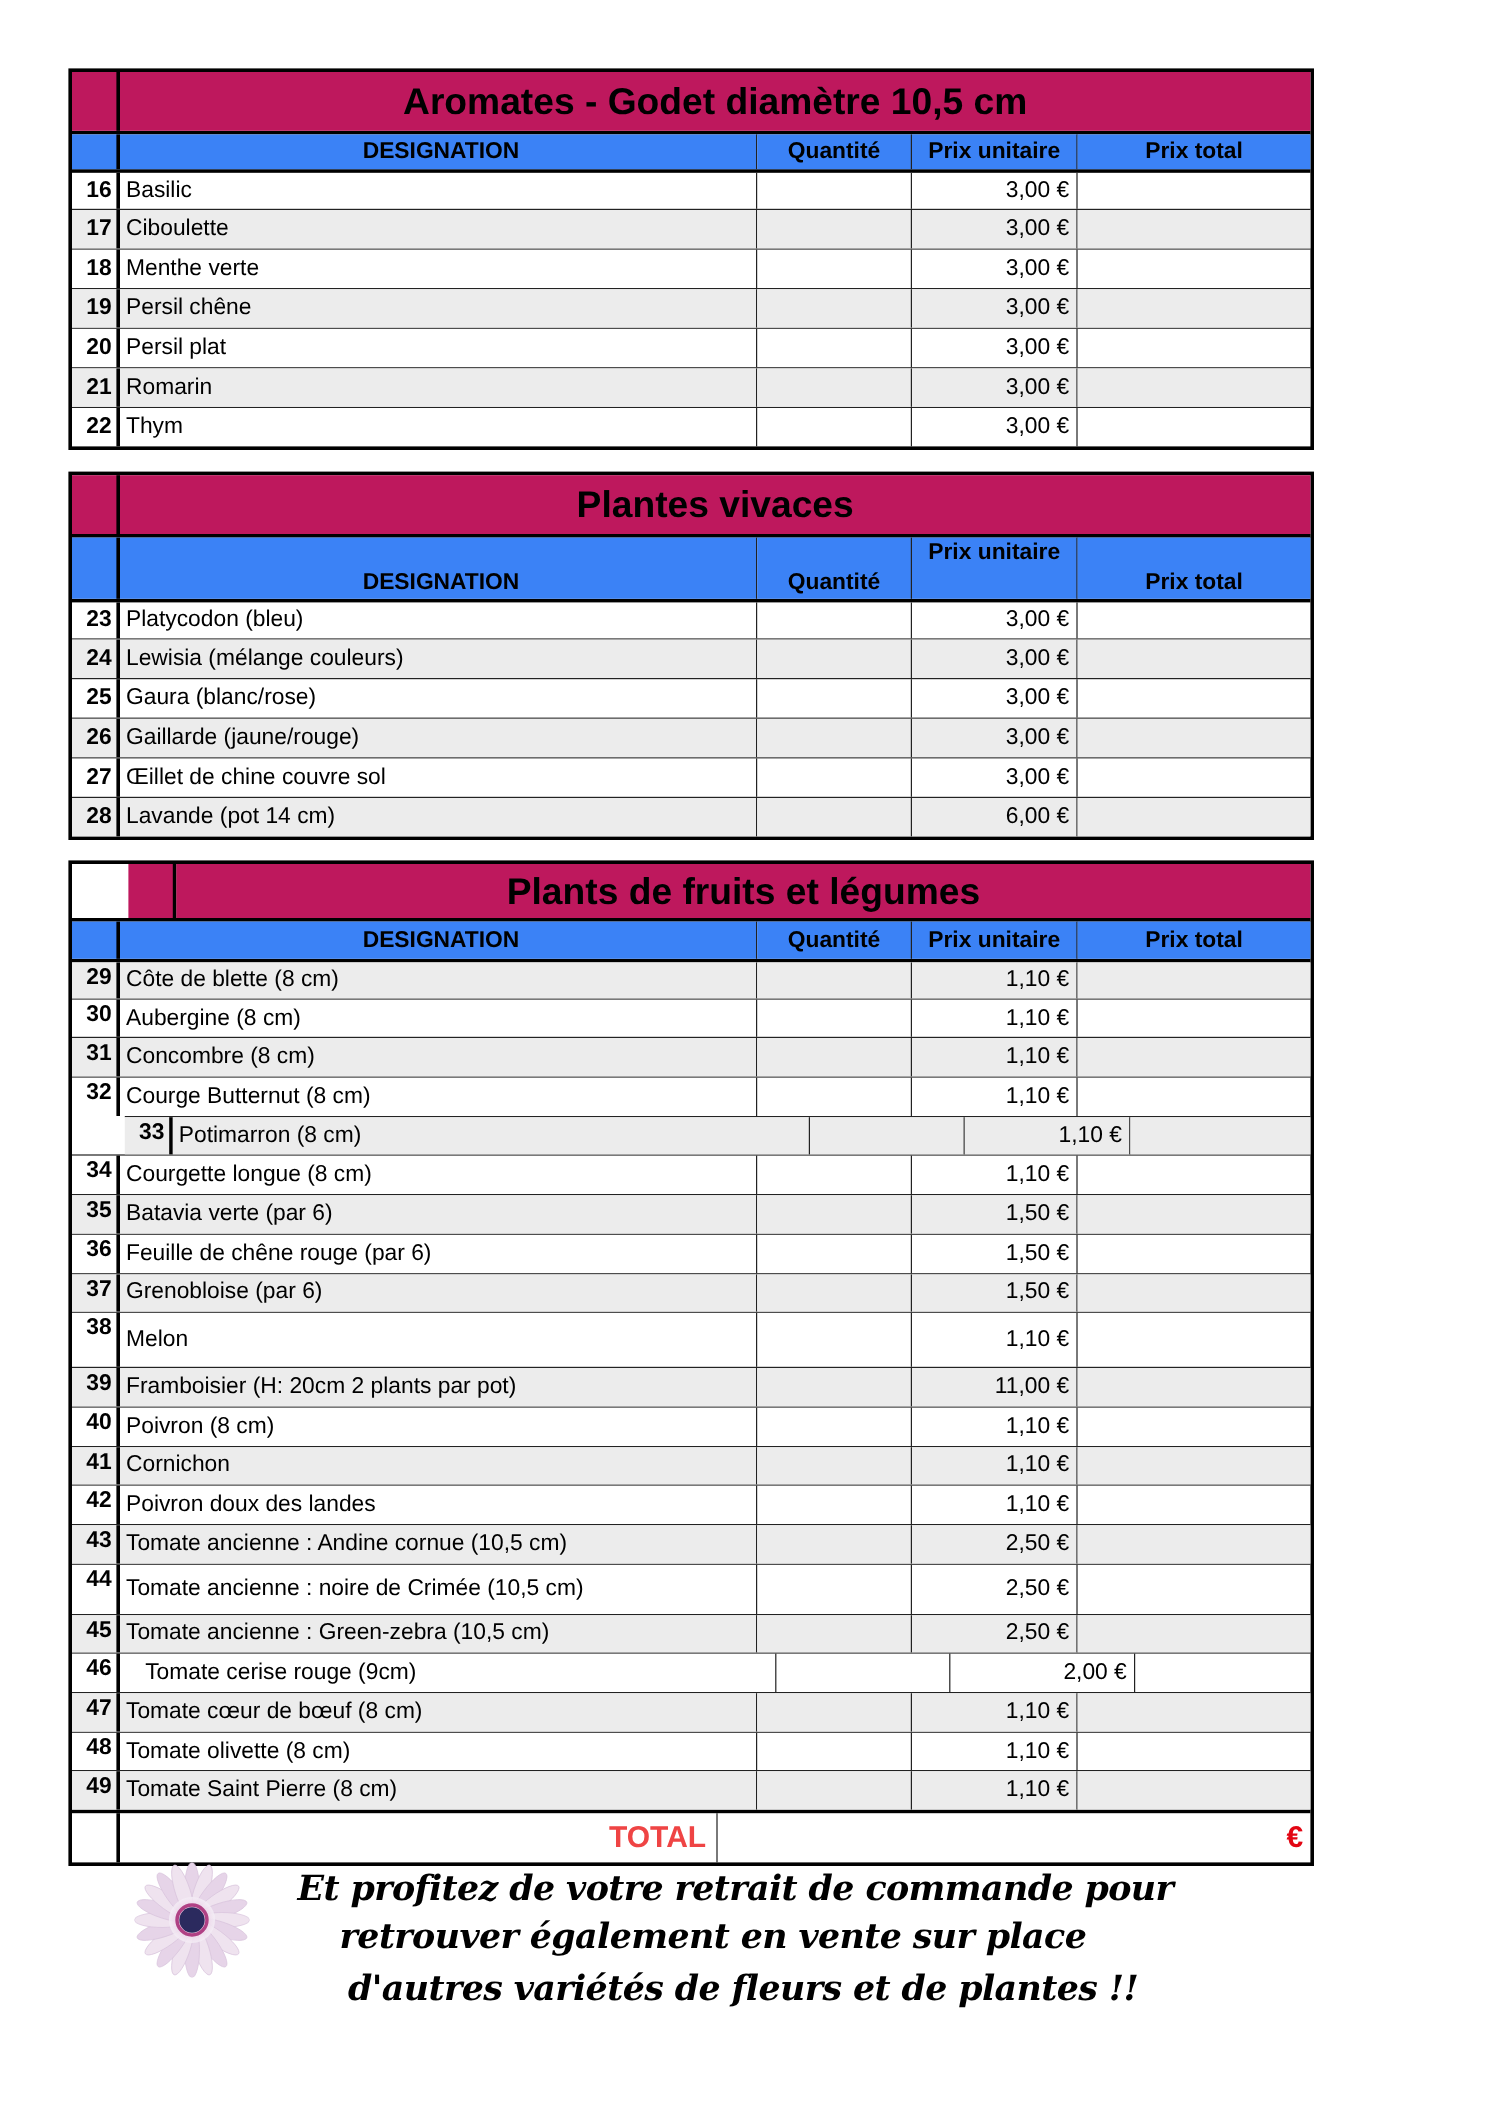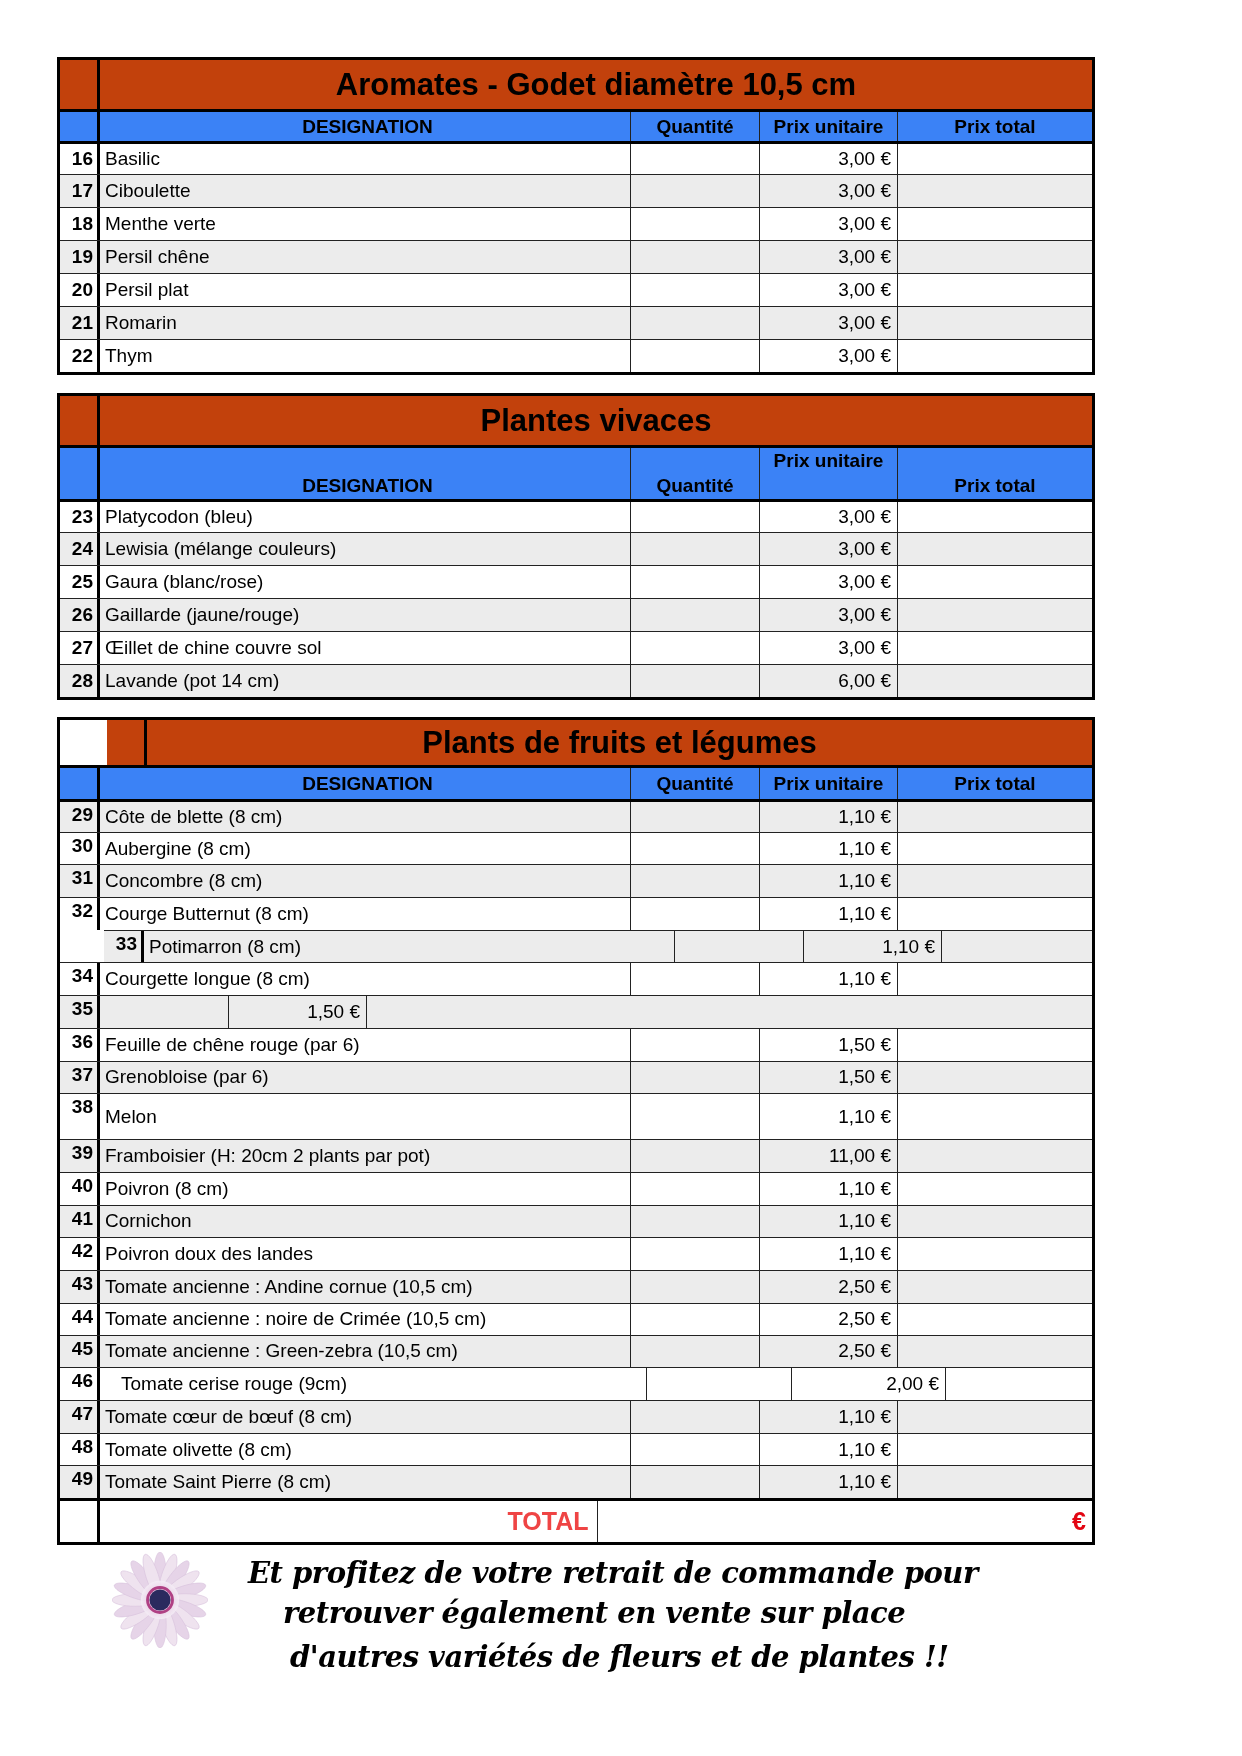--- a/index.html
+++ b/index.html
@@ -7,21 +7,21 @@
   .tbl{position:absolute;left:57px;width:1038px;border:3px solid #000;box-sizing:border-box;}
   .row{display:flex;box-sizing:border-box;border-top:1.5px solid #222;}
   .row.first{border-top:none;}
   .row.thick{border-top:3px solid #000;}
   .c{box-sizing:border-box;display:flex;align-items:center;font-size:19px;overflow:hidden;white-space:nowrap;}
   .num{width:40px;border-right:3px solid #000;justify-content:flex-end;padding-right:4px;font-weight:bold;font-size:19px;}
   .des{width:531px;border-right:1.5px solid #222;padding-left:5px;}
   .qty{width:129px;border-right:1.5px solid #222;}
   .pu{width:138px;border-right:1.5px solid #222;justify-content:flex-end;padding-right:6px;}
   .pt{flex:1;}
-  .title .c{background:#c2410c;}
+  .title .c{background:#be185d;}
   .title .span{flex:1;justify-content:center;font-weight:bold;font-size:31px;}
   .head .c{background:#3b82f6;font-weight:bold;font-size:19px;justify-content:center;}
   .head .pu{justify-content:center;padding-right:0;}
   .alt .c{background:#ececec;}
   .alt .num{background:#ececec;}
   .t3 .num{align-items:flex-start;padding-top:2px;}
   .total .span{flex:1;justify-content:flex-end;padding-right:8px;color:#ef4444;font-weight:bold;font-size:25px;border-right:1.5px solid #222;}
   .total .pt{justify-content:flex-end;padding-right:6px;color:#e30613;font-weight:bold;font-size:25px;}
   .footer-text{position:absolute;font-family:"DejaVu Serif",serif;font-style:italic;font-weight:bold;font-size:29px;letter-spacing:-0.5px;white-space:nowrap;}
   .flower{position:absolute;left:110px;left:112px;top:1552px;width:96px;height:96px;}
@@ -196,20 +196,21 @@
       </div>
       <div class="row" style="height: 32.7px;">
         <div class="c num">34</div>
         <div class="c des">Courgette longue (8 cm)</div>
         <div class="c qty"></div>
         <div class="c pu">1,10 €</div>
         <div class="c pt"></div>
       </div>
       <div class="row alt" style="height: 32.7px;">
         <div class="c num">35</div>
+        <div class="c des">Batavia verte (par 6)</div>
         <div class="c qty"></div>
         <div class="c pu">1,50 €</div>
         <div class="c pt"></div>
       </div>
       <div class="row" style="height: 32.7px;">
         <div class="c num">36</div>
         <div class="c des">Feuille de chêne rouge (par 6)</div>
         <div class="c qty"></div>
         <div class="c pu">1,50 €</div>
         <div class="c pt"></div>
@@ -256,21 +257,21 @@
         <div class="c pu">1,10 €</div>
         <div class="c pt"></div>
       </div>
       <div class="row alt" style="height: 32.7px;">
         <div class="c num">43</div>
         <div class="c des">Tomate ancienne : Andine cornue (10,5 cm)</div>
         <div class="c qty"></div>
         <div class="c pu">2,50 €</div>
         <div class="c pt"></div>
       </div>
-      <div class="row" style="height: 32px;">
+      <div class="row" style="height: 42px;">
         <div class="c num">44</div>
         <div class="c des">Tomate ancienne : noire de Crimée (10,5 cm)</div>
         <div class="c qty"></div>
         <div class="c pu">2,50 €</div>
         <div class="c pt"></div>
       </div>
       <div class="row alt" style="height: 32.7px;">
         <div class="c num">45</div>
         <div class="c des">Tomate ancienne : Green-zebra (10,5 cm)</div>
         <div class="c qty"></div>

